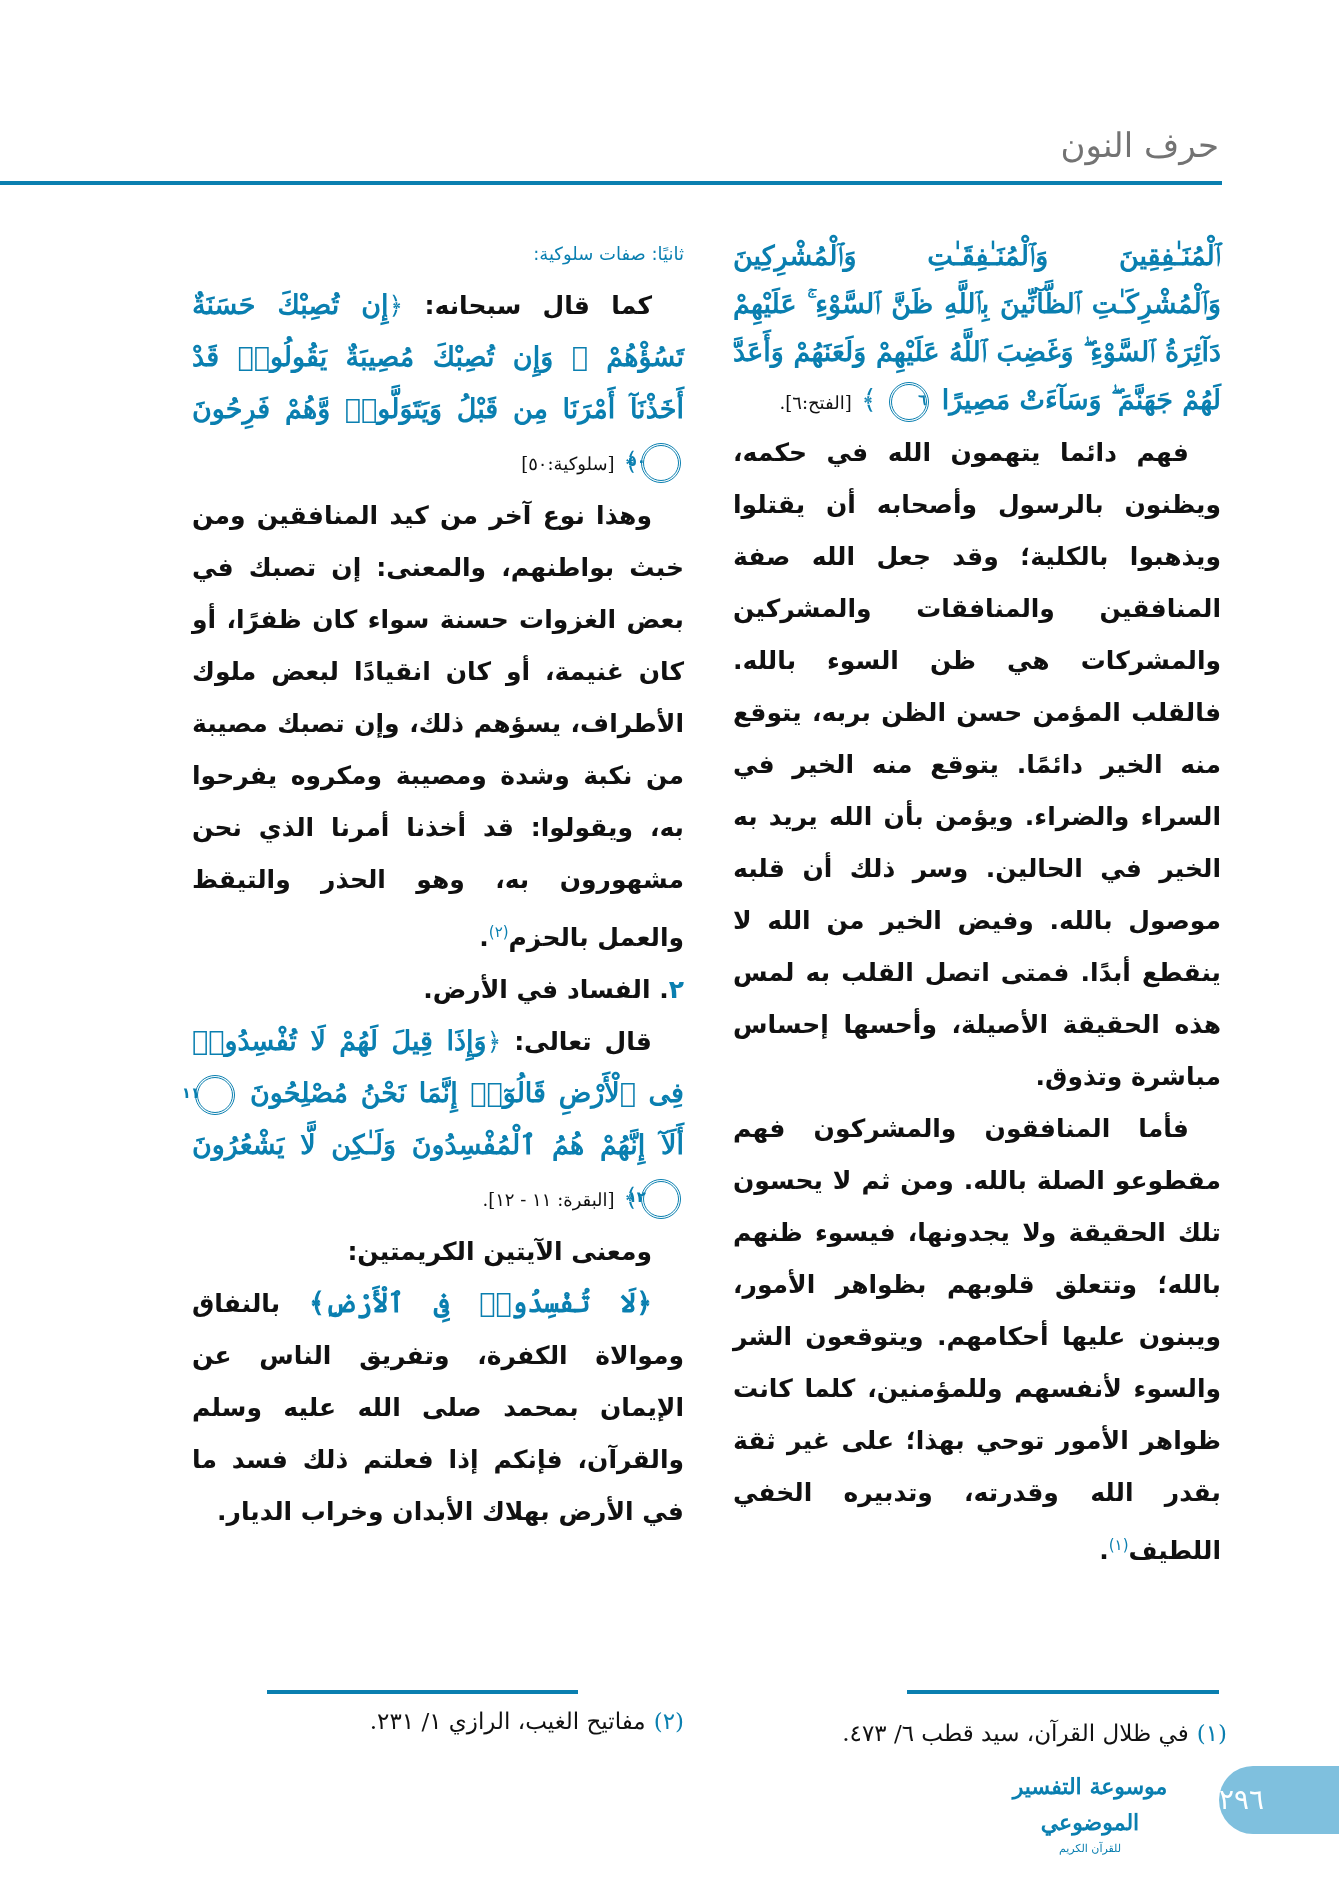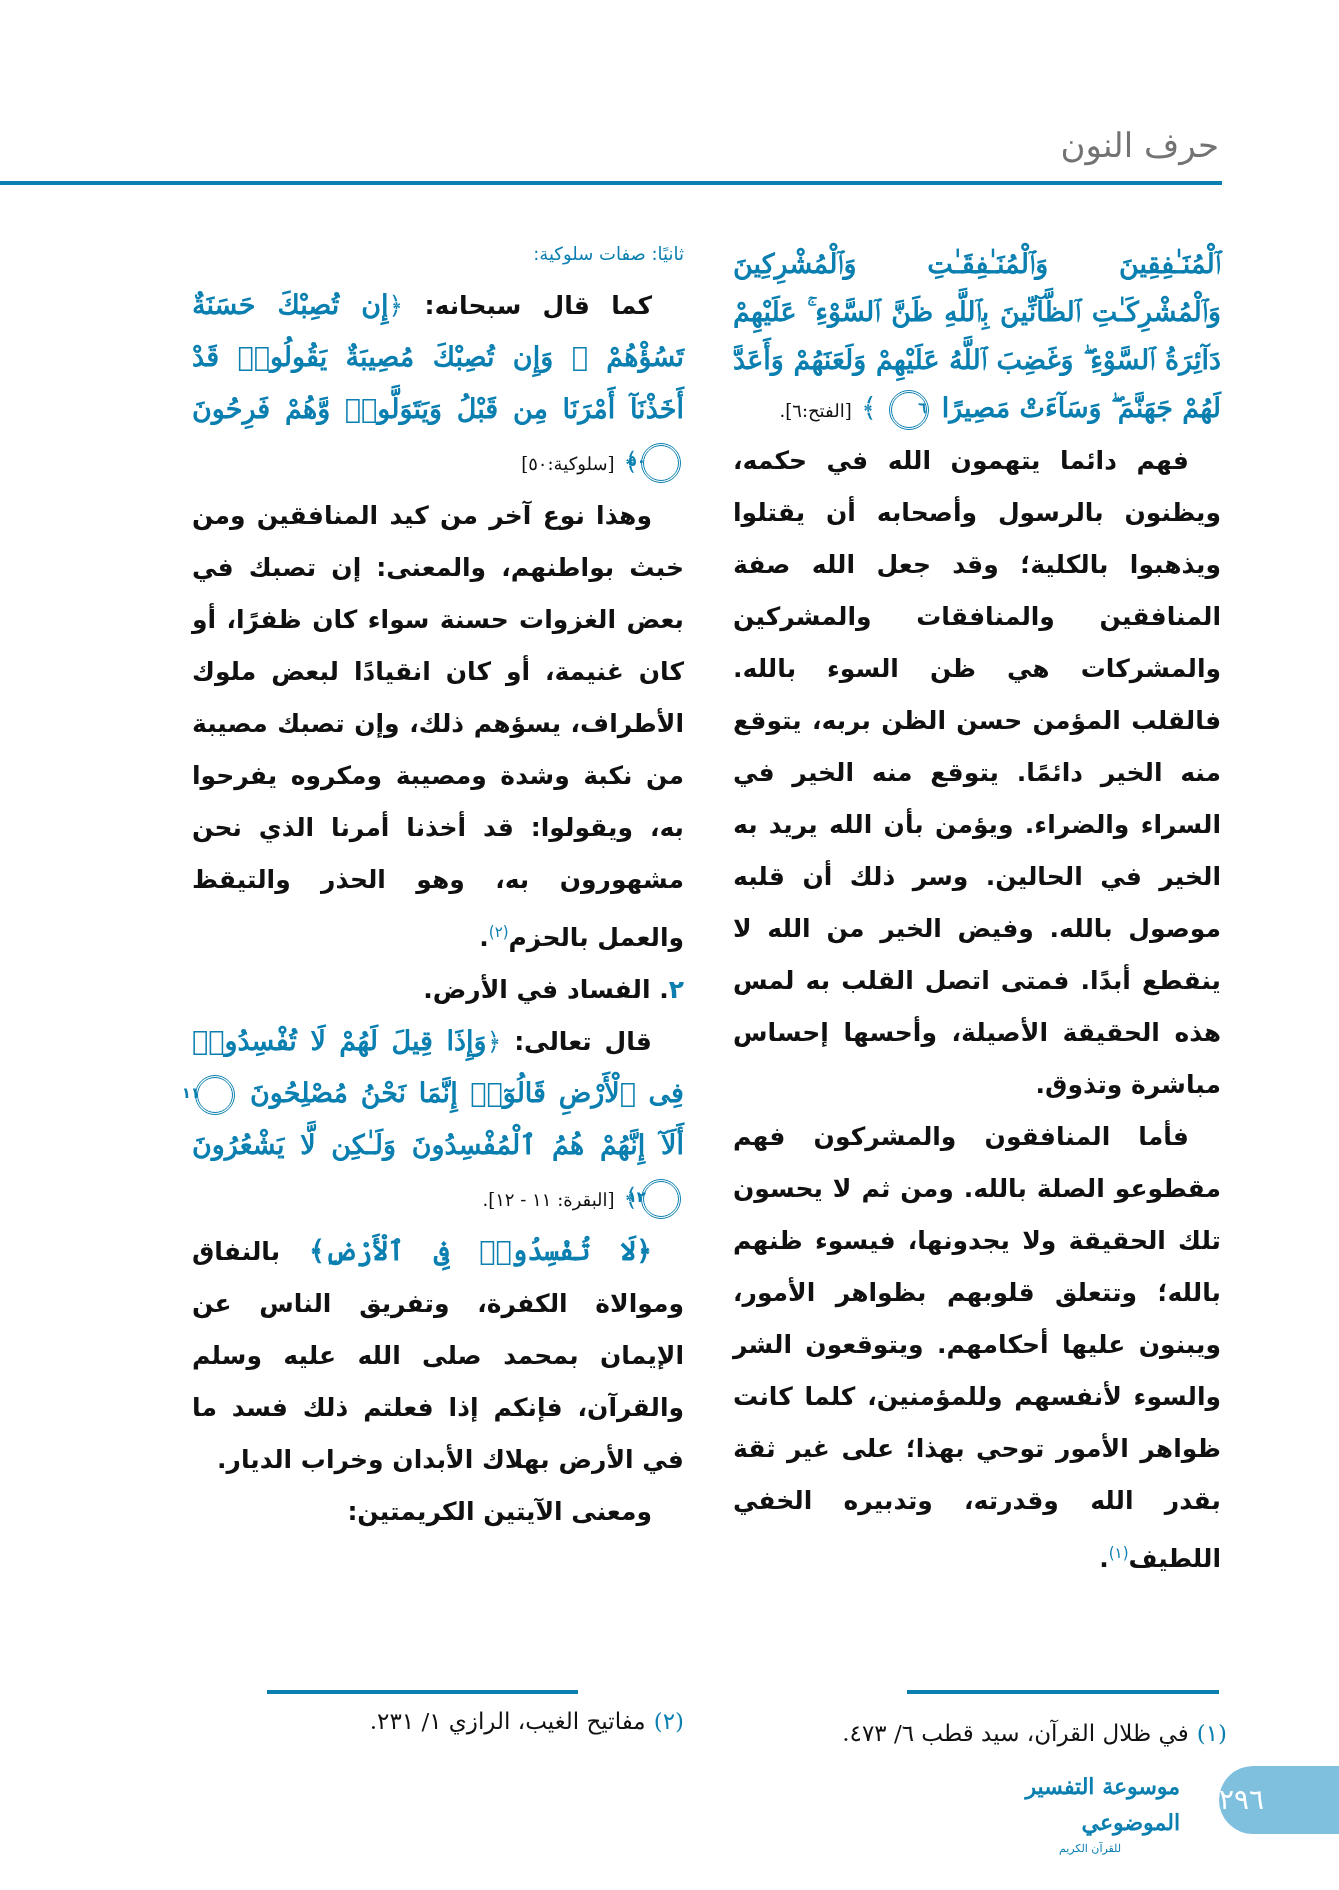--- a/index.html
+++ b/index.html
@@ -12,21 +12,21 @@
       font-family: "DejaVu Serif", serif; font-size: 34px; color: #737373;
       direction: rtl; line-height: 1;
     }
     .header-rule {
       position: absolute; top: 181px; left: 0; width: 1222px; height: 4px; background: #0a7fb0;
     }
     .col {
       position: absolute; direction: rtl; text-align: justify; text-align-last: right;
       font-size: 25px; line-height: 52px; font-weight: bold;
     }
-    .col-right { top: 240px; right: 118px; width: 488px; }
+    .col-right { top: 232px; right: 118px; width: 488px; }
     .col-left { top: 228px; left: 192px; width: 492px; }
     .p { margin: 0; }
     .indent { text-indent: 32px; }
     .verse { color: #0a7fb0; font-family: "DejaVu Serif", serif; font-weight: bold; font-size: 27px; line-height: 48px; }
     .ref { font-family: "DejaVu Serif", serif; font-weight: normal; font-size: 18px; color: #111; }
     .bracket { color: #0a7fb0; font-weight: normal; }
     .ayah-mark {
       display: inline-block; width: 34px; height: 34px; border: 3px double #0a7fb0; border-radius: 50%;
       text-align: center; line-height: 30px; font-size: 15px; color: #0a7fb0; vertical-align: middle; margin: 0 3px;
     }
@@ -41,21 +41,21 @@
       position: absolute; top: 1708px; direction: rtl; font-family: "DejaVu Serif", serif;
       font-size: 23px; color: #111; white-space: nowrap;
     }
     .fn-right { right: 112px; margin-top: 12px; }
     .fn-left { right: 655px; }
     .fn-num { color: #0a7fb0; margin-left: 8px; }
     .logo {
       position: absolute; top: 1768px; left: 1000px; width: 180px; height: 70px; direction: rtl;
       color: #0a7fb0; font-family: "DejaVu Serif", serif; text-align: center;
     }
-    .logo .l1 { font-size: 22px; font-weight: bold; line-height: 36px; text-align: right; }
+    .logo .l1 { font-size: 22px; font-weight: bold; line-height: 36px; }
     .logo .l2 { font-size: 11px; line-height: 18px; }
     .page-badge {
       position: absolute; top: 1766px; left: 1219px; width: 140px; height: 68px;
       background: #7fc0de; border-radius: 34px 0 0 34px;
       color: #ffffff; font-size: 28px; line-height: 68px; text-indent: 22px; direction: rtl; text-align: left;
     }
   </style>
 </head>
 <body>
 
@@ -90,25 +90,25 @@
     <span class="num-blue">٢</span><span>. الفساد في الأرض.</span>
   </p>
   <p class="p indent">
     <span>قال تعالى:</span>
     <span class="bracket">﴿</span><span class="verse">وَإِذَا قِيلَ لَهُمْ لَا تُفْسِدُوا۟ فِى ٱلْأَرْضِ قَالُوٓا۟ إِنَّمَا نَحْنُ مُصْلِحُونَ</span>
     <span class="ayah-mark">١١</span>
     <span class="verse">أَلَآ إِنَّهُمْ هُمُ ٱلْمُفْسِدُونَ وَلَـٰكِن لَّا يَشْعُرُونَ</span>
     <span class="ayah-mark">١٢</span><span class="bracket">﴾</span>
     <span class="ref">[البقرة: ١١ - ١٢].</span>
   </p>
+  <p class="p indent">ومعنى الآيتين الكريمتين:</p>
   <p class="p indent">
     <span class="verse">﴿لَا تُفْسِدُوا۟ فِى ٱلْأَرْضِ﴾</span>
     <span>بالنفاق وموالاة الكفرة، وتفريق الناس عن الإيمان بمحمد صلى الله عليه وسلم والقرآن، فإنكم إذا فعلتم ذلك فسد ما في الأرض بهلاك الأبدان وخراب الديار.</span>
   </p>
-  <p class="p indent">ومعنى الآيتين الكريمتين:</p>
 </div>
 
 <div class="fn-rule fn-rule-right"></div>
 <div class="fn-rule fn-rule-left"></div>
 <div class="footnote fn-right">
   <span class="fn-num">(١)</span><span>في ظلال القرآن، سيد قطب ٦/ ٤٧٣.</span>
 </div>
 <div class="footnote fn-left">
   <span class="fn-num">(٢)</span><span>مفاتيح الغيب، الرازي ١/ ٢٣١.</span>
 </div>

